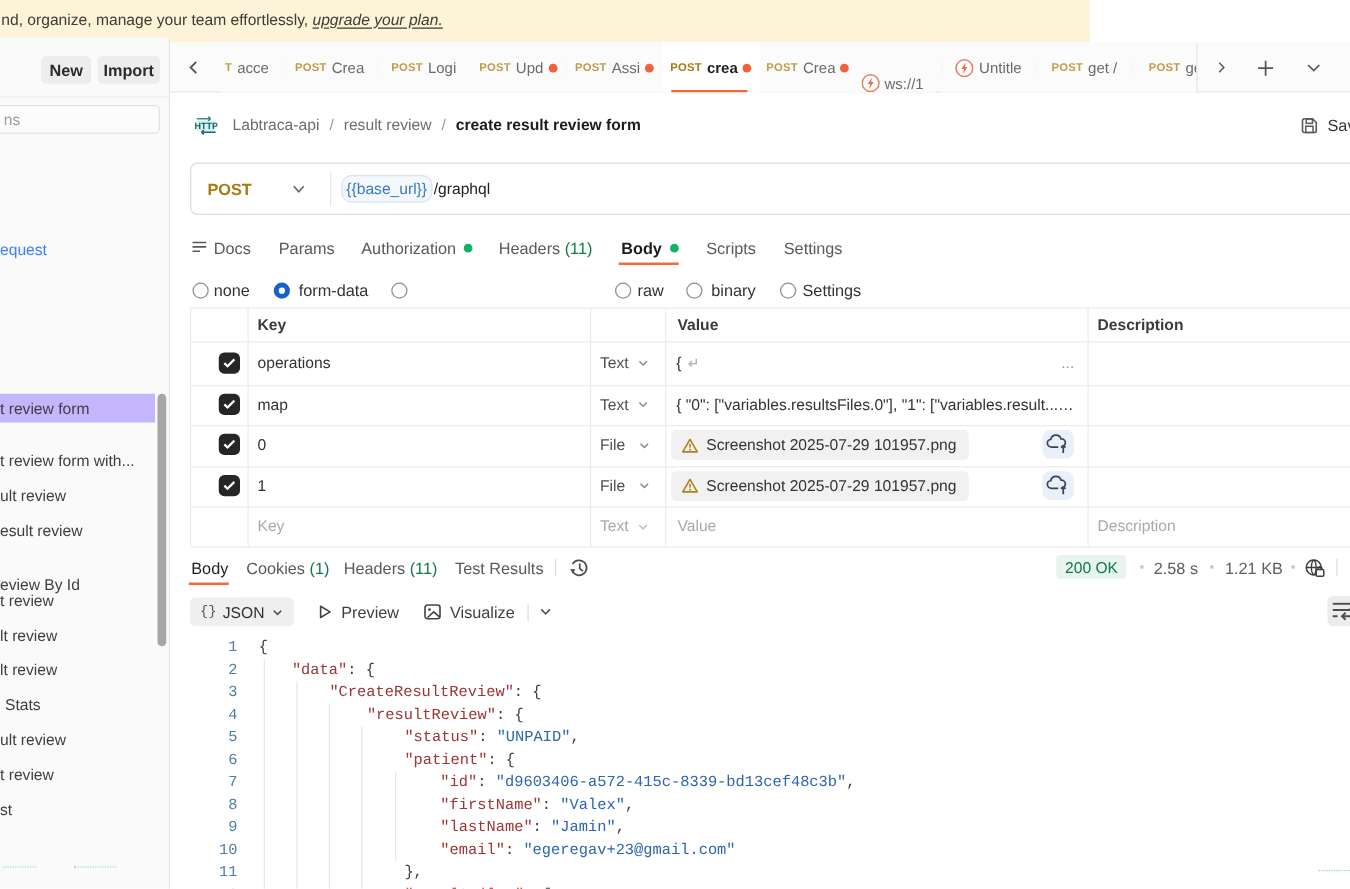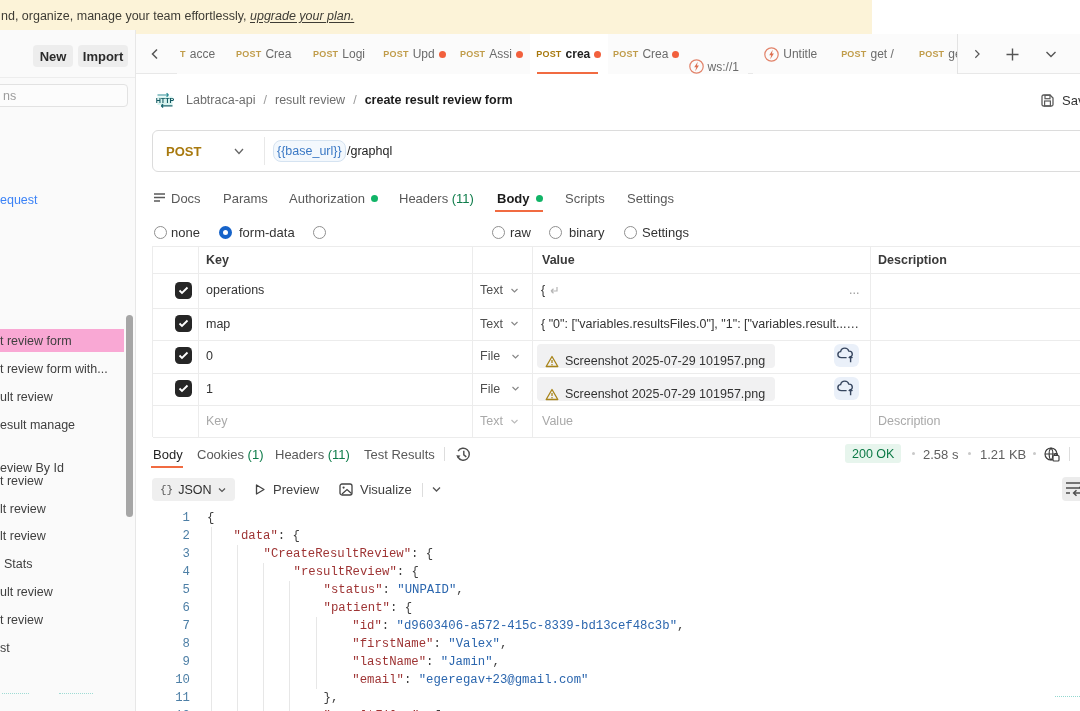--- a/index.html
+++ b/index.html
@@ -41,21 +41,21 @@
 #radios { left:136px; top:218px; width:944px; height:28px; }
 .radio { position:absolute; top:7.5px; width:13px; height:13px; border-radius:50%; border:1.5px solid #909090; background:#fff; }
 .radio.sel { border:4.2px solid #1663c9; }
 .rlabel { position:absolute; top:0; height:28px; display:flex; align-items:center; font-size:13px; color:#333; }
 
 #ftable { left:152px; top:246px; width:928px; height:191px; border-top:1px solid #ececec; border-left:1px solid #ececec; font-size:12.5px; }
 .hline { position:absolute; left:0; width:928px; height:1px; background:#ececec; }
 .vline { position:absolute; top:0; width:1px; height:191px; background:#ececec; }
 .cell { position:absolute; display:flex; align-items:center; white-space:nowrap; }
 .cb { position:absolute; width:17px; height:17px; background:#262626; border-radius:4.5px; display:flex; align-items:center; justify-content:center; }
-.filechip { position:absolute; height:24px; background:#f1f1f2; border-radius:4px; display:flex; align-items:flex-end; gap:6px; padding:0 10px 0 8px; font-size:12.5px; color:#333; }
+.filechip { position:absolute; height:24px; background:#f1f1f2; border-radius:4px; display:flex; align-items:center; gap:6px; padding:0 10px 0 8px; font-size:12.5px; color:#333; }
 .cloudbtn { position:absolute; width:25px; height:23px; background:#eaf0f9; border-radius:6px; display:flex; align-items:center; justify-content:center; }
 .ph { color:#a9a9a9; }
 
 #resptabs { left:136px; top:440px; width:944px; height:30px; }
 #respbtns { left:136px; top:474px; width:944px; height:32px; }
 .chip200 { position:absolute; left:709px; top:4px; height:19px; background:#e7f5ed; color:#0c7a46; border-radius:3px; font-size:12.5px; display:flex; align-items:center; padding:0 7px; }
 .sep-dot { position:absolute; width:3px; height:3px; border-radius:50%; background:#c9c9c9; top:12px; }
 .jsonchip { position:absolute; left:16px; top:4px; height:23px; background:#efefef; border-radius:4px; display:flex; align-items:center; gap:5px; padding:0 8px; font-size:12.5px; color:#2e2e2e; }
 
 #code { left:136px; top:505px; width:944px; height:206px; font-family:"Liberation Mono", monospace; font-size:12.3px; }
@@ -160,24 +160,24 @@
       </svg>
     </div>
 </div>
 
 <div id="sidebar" class="abs">
   <div id="sbhead" class="abs"></div>
   <div class="btn" style="left:33px; width:40px;">New</div>
   <div class="btn" style="left:78px; width:50px;">Import</div>
   <div id="sbsearch" class="abs">ns</div>
   <div class="sbitem" style="top:158px; color:#3b82f6;">equest</div>
-  <div class="sbitem" style="top:299px; background:#f9a8d4;">t review form</div>
+  <div class="sbitem" style="top:285px; background:#c4b5fd;">t review form</div>
   <div class="sbitem" style="top:327px;">t review form with...</div>
   <div class="sbitem" style="top:355px;">ult review</div>
-  <div class="sbitem" style="top:383px;">esult manage</div>
+  <div class="sbitem" style="top:383px;">esult review</div>
   <div class="sbitem" style="top:426px;">eview By Id</div>
   <div class="sbitem" style="top:439px;">t review</div>
   <div class="sbitem" style="top:467px;">lt review</div>
   <div class="sbitem" style="top:494px;">lt review</div>
   <div class="sbitem" style="top:522px; padding-left:4px;">Stats</div>
   <div class="sbitem" style="top:550px;">ult review</div>
   <div class="sbitem" style="top:578px;">t review</div>
   <div class="sbitem" style="top:606px;">st</div>
   <div id="sbthumb" class="abs"></div>
   <div class="abs" style="left:2px; top:663px; width:27px; border-top:1px dotted #79cfc4; opacity:.7;"></div>

